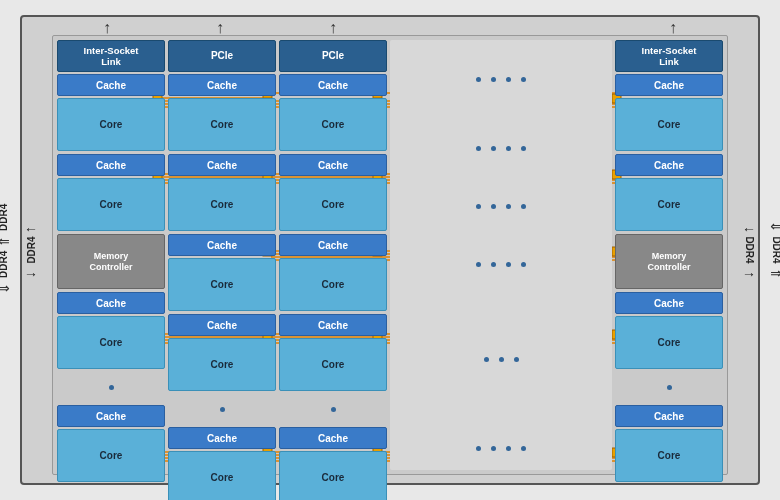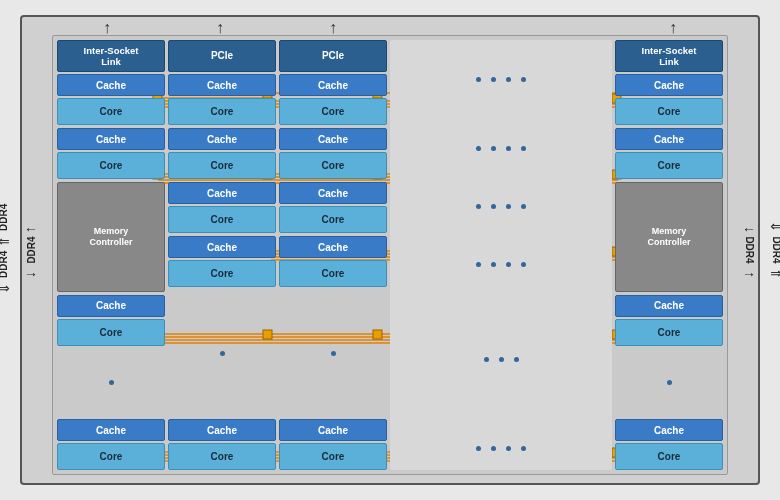--- a/index.html
+++ b/index.html
@@ -56,21 +56,21 @@
     }
 
     .block-core {
       background: #5ab0d8;
       border: 1px solid #3a90b8;
       border-radius: 2px;
       color: #1a2a3a;
       font-size: 10px;
       font-weight: bold;
       text-align: center;
-      padding: 7px;
+      padding: 20px;
       min-height: 20px;
       display: flex;
       align-items: center;
       justify-content: center;
     }
 
     .block-mem-ctrl {
       background: #888;
       border: 1px solid #666;
       border-radius: 2px;

